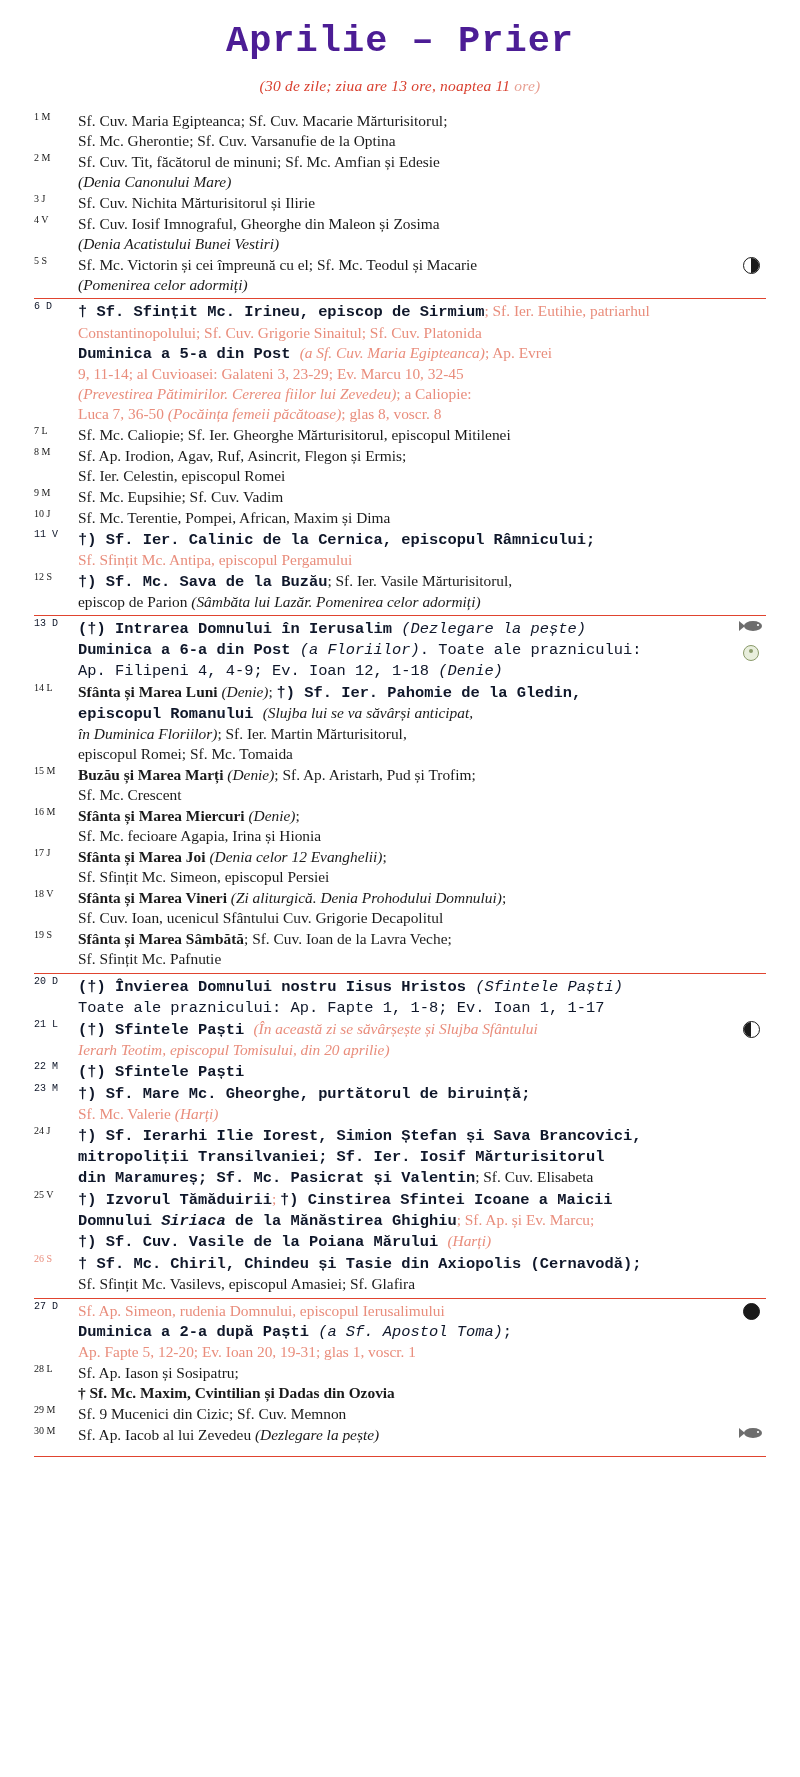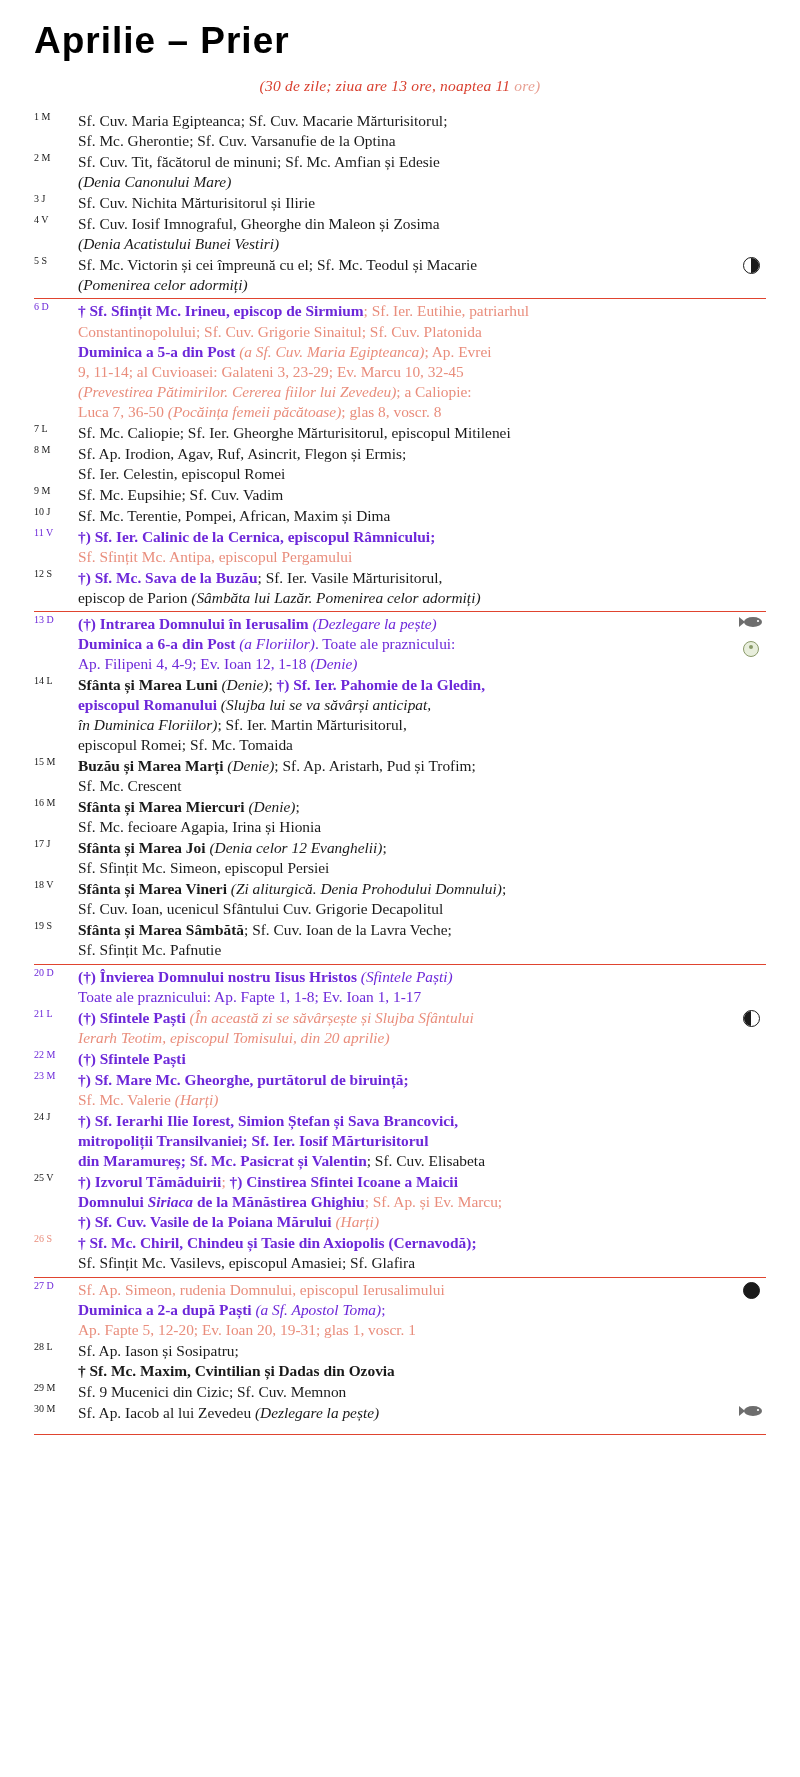--- a/index.html
+++ b/index.html
@@ -16,22 +16,23 @@
   }
   .page {
     width: 800px;
     min-height: 1777px;
     box-sizing: border-box;
     padding: 14px 34px 20px 34px;
     position: relative;
   }
   
   .title {
-    color: #000000;
-    font-family: Liberation Sans, sans-serif;
+    text-align: center;
+    color: #4c1d95;
+    font-family: Liberation Mono, monospace;
     font-size: 37px;
     letter-spacing: 1px;
     font-weight: bold;
     margin: 8px 0 2px 0;
     line-height: 1.05;
   }
   .subtitle {
     text-align: center;
     color: #d9402f;
     font-style: italic;
@@ -66,21 +67,21 @@
   }
   td.moon {
     width: 30px;
     text-align: center;
     padding-top: 3px;
   }
   tr.row > td {
     padding-bottom: 1px;
   }
   .blk { color: #1a1a1a; }
-  .red { color: #6d28d9; }
+  .red { color: #0f172a; font-family: Liberation Mono, monospace; }
   .redfade { color: #e98d7c; }
   .b { font-weight: bold; }
   .i { font-style: italic; }
   
   .sep td {
     padding: 0;
     height: 5px;
   }
   .sep .rule {
     border-top: 1.4px solid #e0442f;

